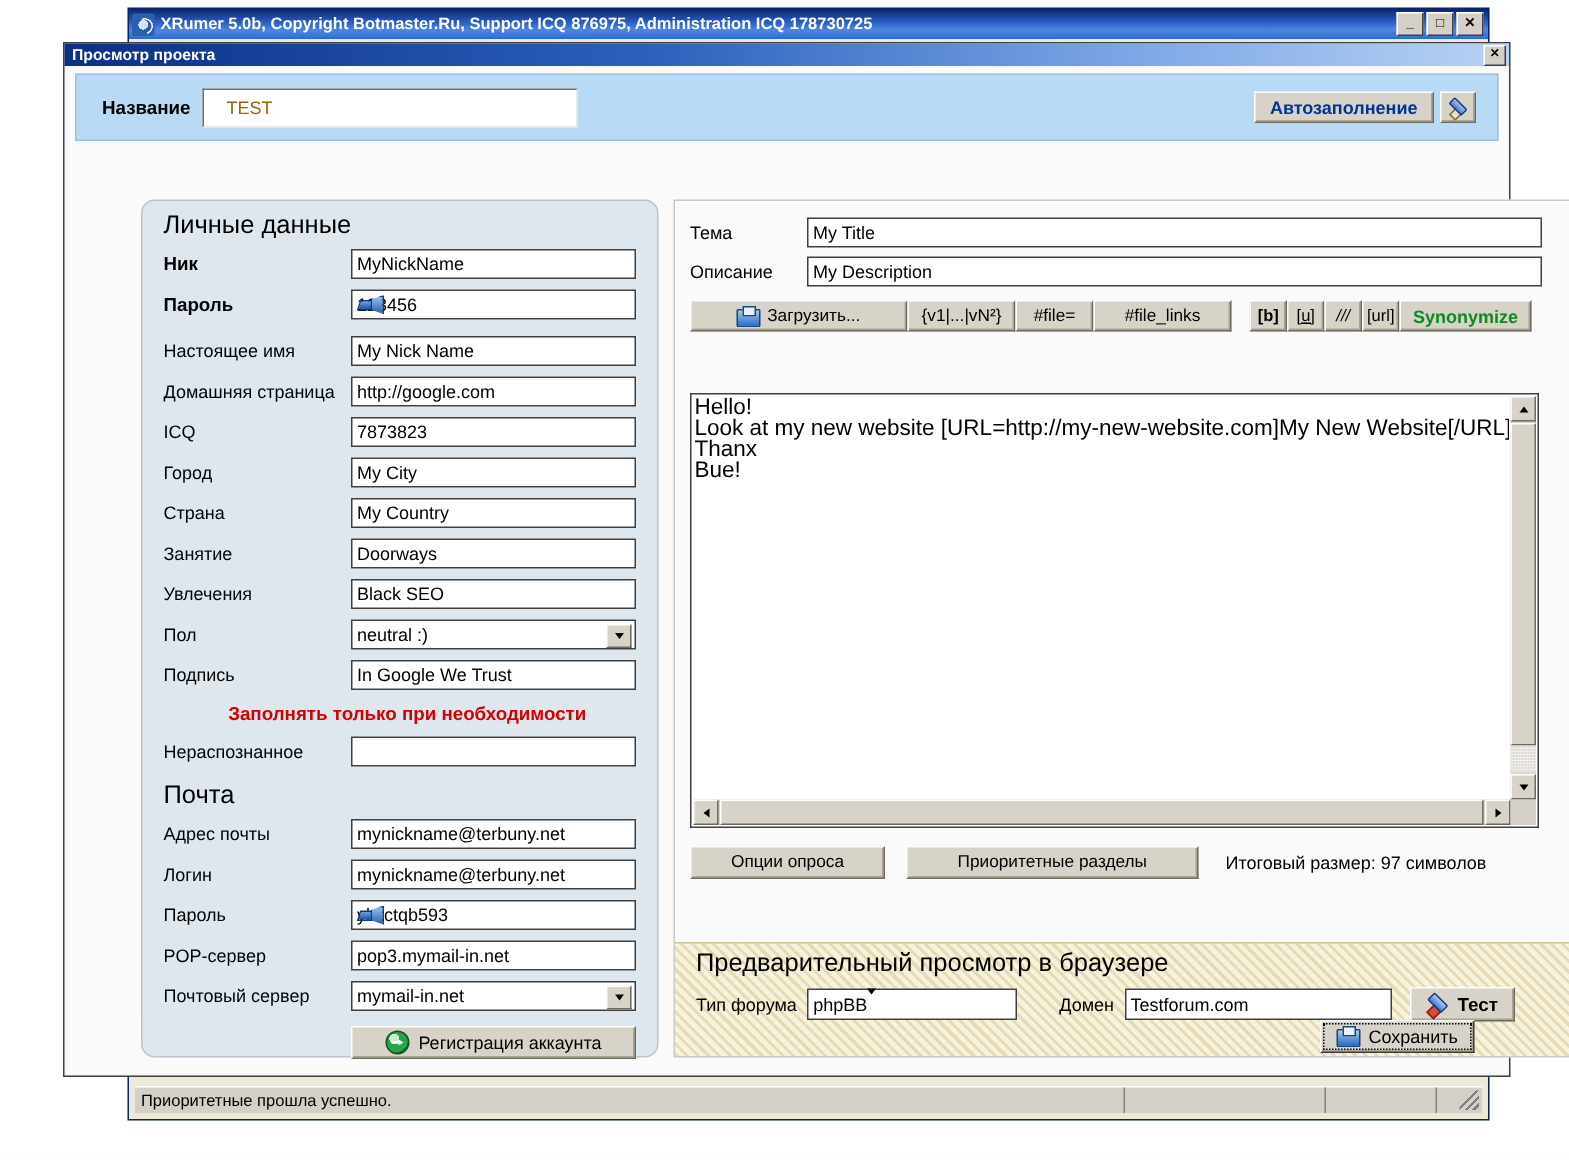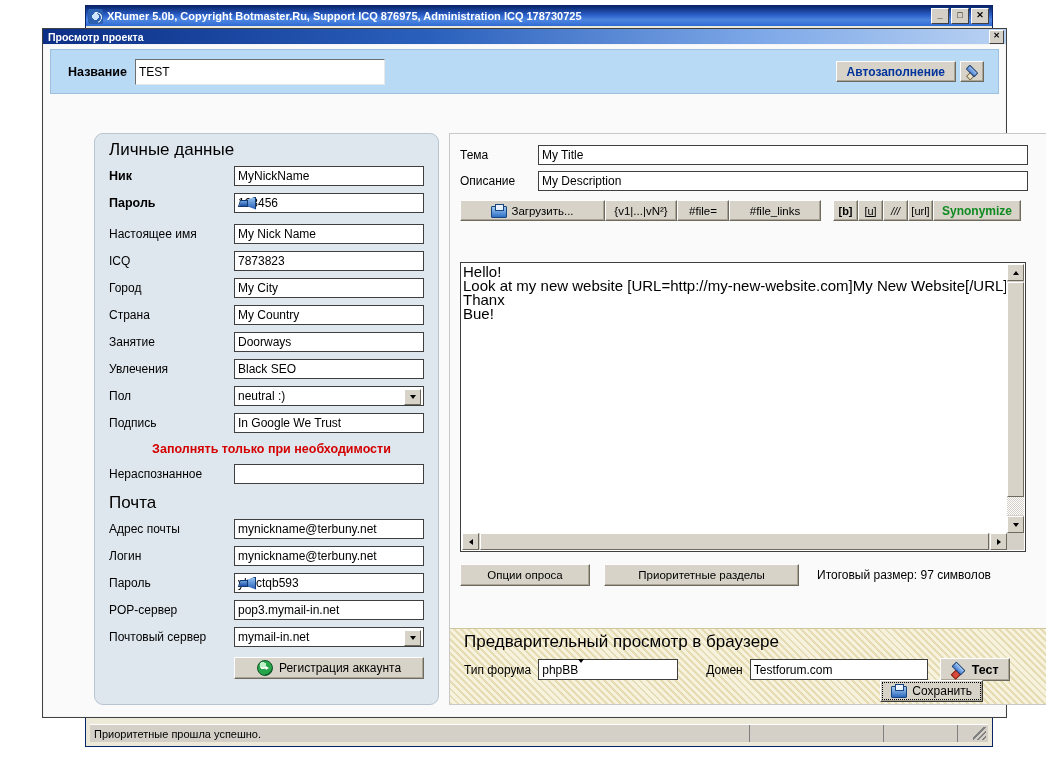--- a/index.html
+++ b/index.html
@@ -113,21 +113,21 @@
     display:flex;align-items:center;
   }
   #name-label{
     margin-left:17px;font-weight:bold;font-size:12.5px;color:#000;
   }
   #name-input{
     margin-left:8px;width:250px;height:26px;
     border-top:1px solid #6e6e6e;border-left:1px solid #6e6e6e;
     border-right:1px solid #e8e8e8;border-bottom:1px solid #e8e8e8;
     background:#fff;font-family:"Liberation Sans",sans-serif;font-size:12px;
-    padding:0 3px;box-sizing:border-box;outline:none;color:#000000;
+    padding:0 15px;box-sizing:border-box;outline:none;color:#a16207;
   }
   #autofill-wrap{margin-left:auto;margin-right:14px;display:flex;align-items:center;gap:4px;}
   .btn{
     background:#d7d3c8;
     border-top:1px solid #fdfdfd;border-left:1px solid #fdfdfd;
     border-right:1px solid #6e6a5e;border-bottom:1px solid #6e6a5e;
     box-shadow:inset -1px -1px 0 #a9a496;
     font-family:"Liberation Sans",sans-serif;font-size:11.5px;color:#000;
     display:flex;align-items:center;justify-content:center;
     box-sizing:border-box;cursor:default;white-space:nowrap;
@@ -428,20 +428,24 @@
         <span class="finput-box">123456</span>
       </div>
 
       <div class="spacer-sm"></div>
 
       <div class="frow">
         <span class="flabel">Настоящее имя</span>
         <span class="finput-box">My Nick Name</span>
       </div>
 
+      <div class="frow">
+        <span class="flabel">Домашняя страница</span>
+        <span class="finput-box">http://google.com</span>
+      </div>
 
       <div class="frow">
         <span class="flabel">ICQ</span>
         <span class="finput-box">7873823</span>
       </div>
 
       <div class="frow">
         <span class="flabel">Город</span>
         <span class="finput-box">My City</span>
       </div>

